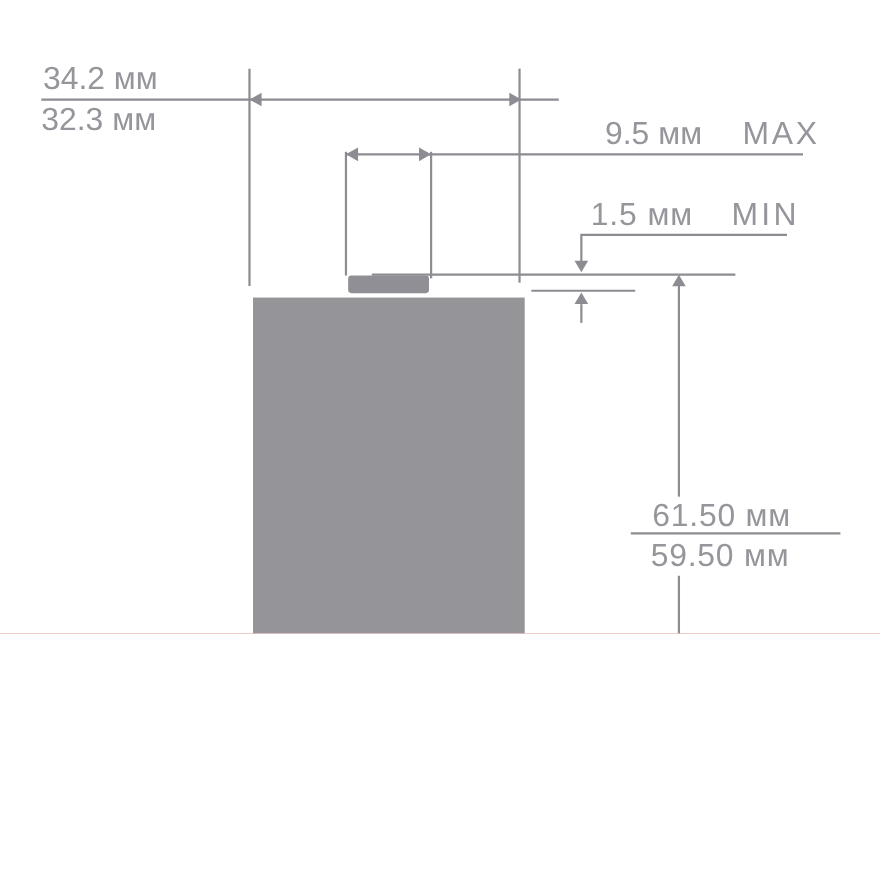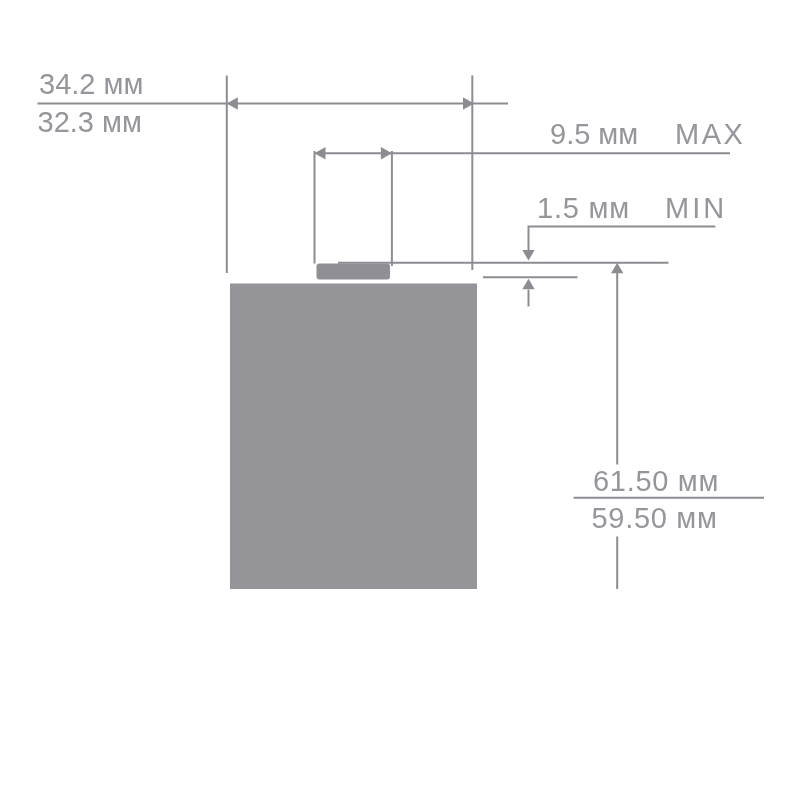--- a/index.html
+++ b/index.html
@@ -1,17 +1,17 @@
 <!DOCTYPE html>
 <html><head>
 <meta charset="utf-8">
 <title>Battery dimensions</title>
 <style>
   html,body{margin:0;padding:0;background:#ffffff;}
-  .stage{position:relative;width:800px;height:576px;background:#b91c1c;overflow:hidden;margin-top:13px;}
+  .stage{position:relative;width:800px;height:576px;background:#b91c1c;overflow:hidden;}
   svg{display:block;}
   text{font-family:"Liberation Sans",sans-serif;fill:#95959b;}
 </style>
 </head>
 <body>
 <div class="stage">
 <svg width="800" height="800" viewBox="0 0 800 800" xmlns="http://www.w3.org/2000/svg">
 
   <rect x="0" y="0" width="800" height="800" fill="#ffffff"></rect>
 

